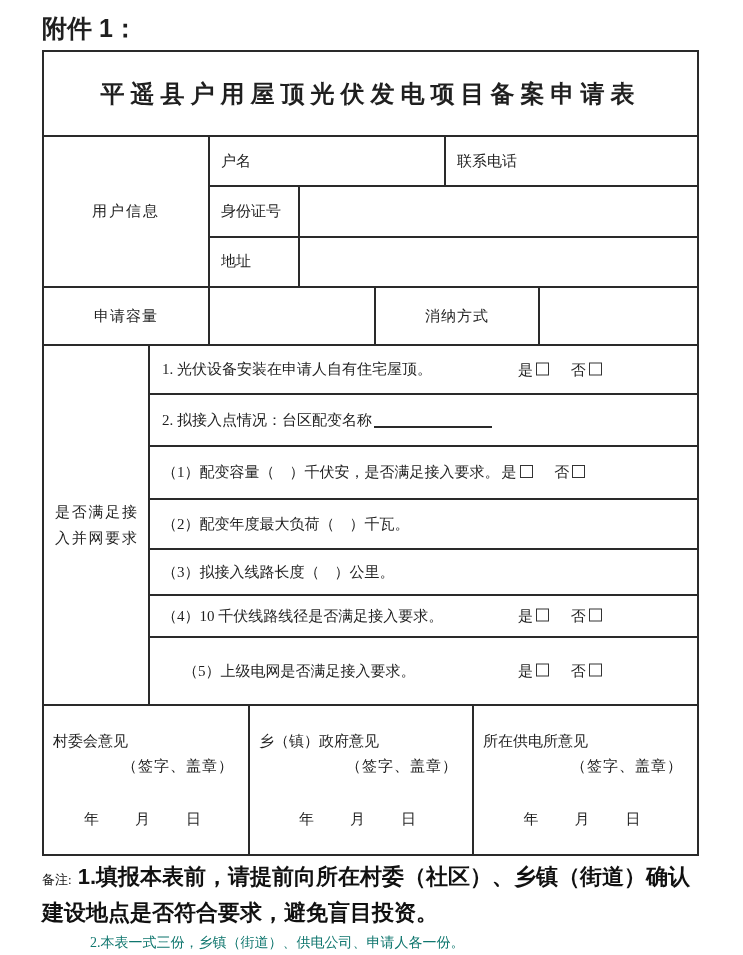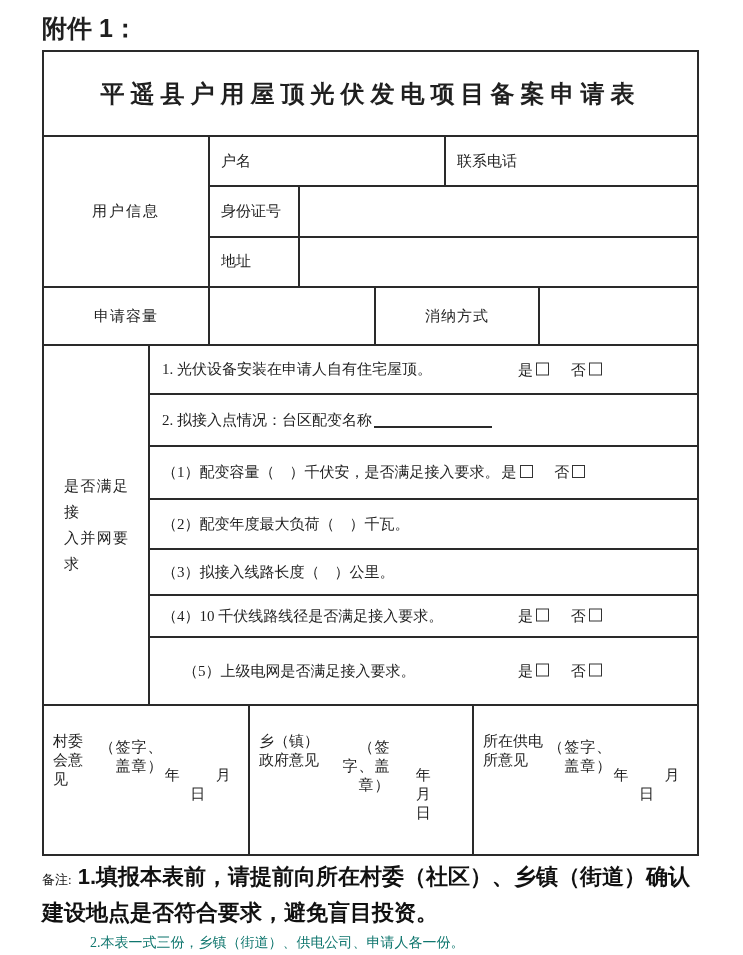--- a/index.html
+++ b/index.html
@@ -49,21 +49,21 @@
   .capacity-row .cell { display:flex; align-items:center; font-size:15px; }
   .cap-label { width:166px; justify-content:center; letter-spacing:1px; }
   .cap-blank1 { width:166px; }
   .cap-consume { width:164px; justify-content:center; letter-spacing:1px; }
   .cap-blank2 { flex:1; }
 
   
   .grid-section { height:360px; }
   .grid-label {
     width:106px; display:flex; flex-direction:column; justify-content:center;
-    font-size:15px; line-height:26px; padding:0 20px;
+    font-size:15px; line-height:26px; padding:0 11px;
   }
   .grid-label div { text-align:justify; text-align-last:justify; }
   .grid-items { flex:1; display:flex; flex-direction:column; }
   .gitem {
     display:flex; align-items:center; position:relative;
     padding-left:12px; font-size:15px;
     border-bottom:2px solid #2a2a2a;
   }
   .gitem:last-child { border-bottom:none;padding-left:33px; }
   .gi-0 { height:49px; } .gi-1 { height:52px; } .gi-2 { height:53px; }
@@ -78,21 +78,21 @@
     border:1.5px solid #333; vertical-align:-1px; margin-left:3px;
     background:#fff;
   }
   .fill-line {
     display:inline-block; width:118px; height:15px;
     border-bottom:2px solid #2a2a2a; margin-left:2px;
   }
 
   
   .signature-row { flex:1; }
-  .sig-cell { display:flex; flex-direction:row; font-size:15px; padding:26px 14px 0 9px; }
+  .sig-cell { display:flex; flex-direction:column; font-size:15px; padding:26px 14px 0 9px; }
   .sig-c0 { width:206px; } .sig-c1 { width:224px; } .sig-c2 { flex:1; }
   .sig-title { text-align:left; }
   .sig-stamp { text-align:right; margin-top:6px; letter-spacing:1px; }
   .sig-date { text-align:center; margin-top:34px; letter-spacing:2px; }
 
   
   .notes { position:absolute; left:42px; top:860px; width:658px; }
   .note1-wrap {
     font-family:"Liberation Sans","DejaVu Sans",sans-serif;
     font-weight:bold; font-size:22px; line-height:33px; color:#111;

